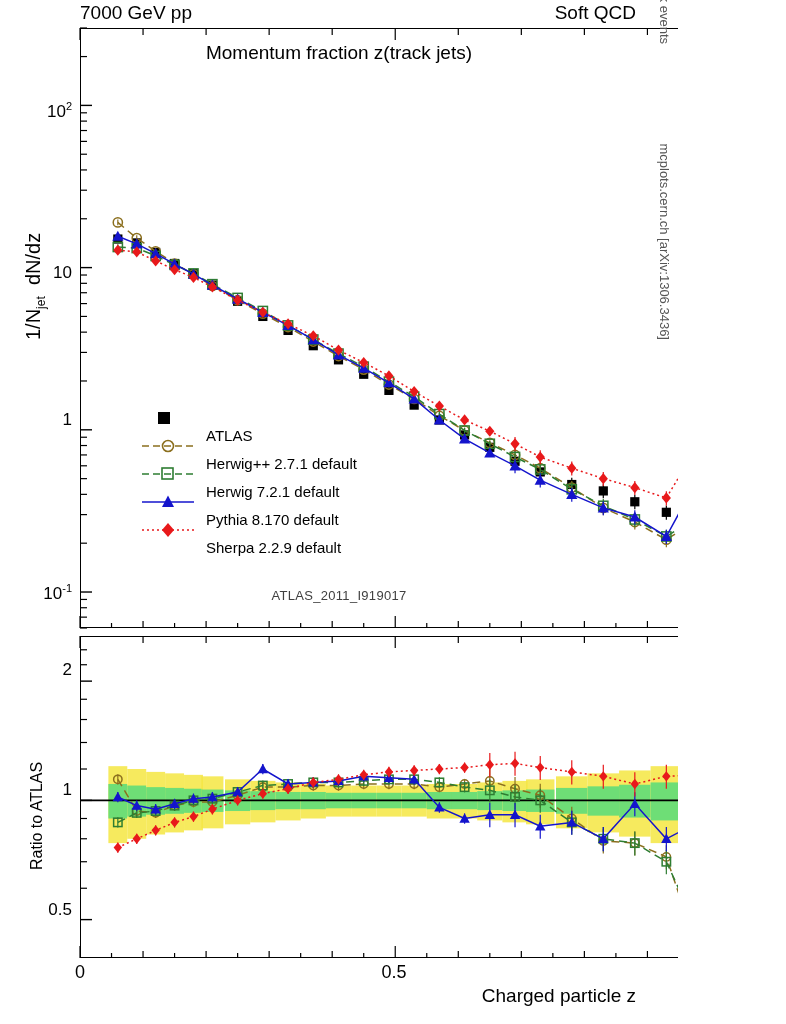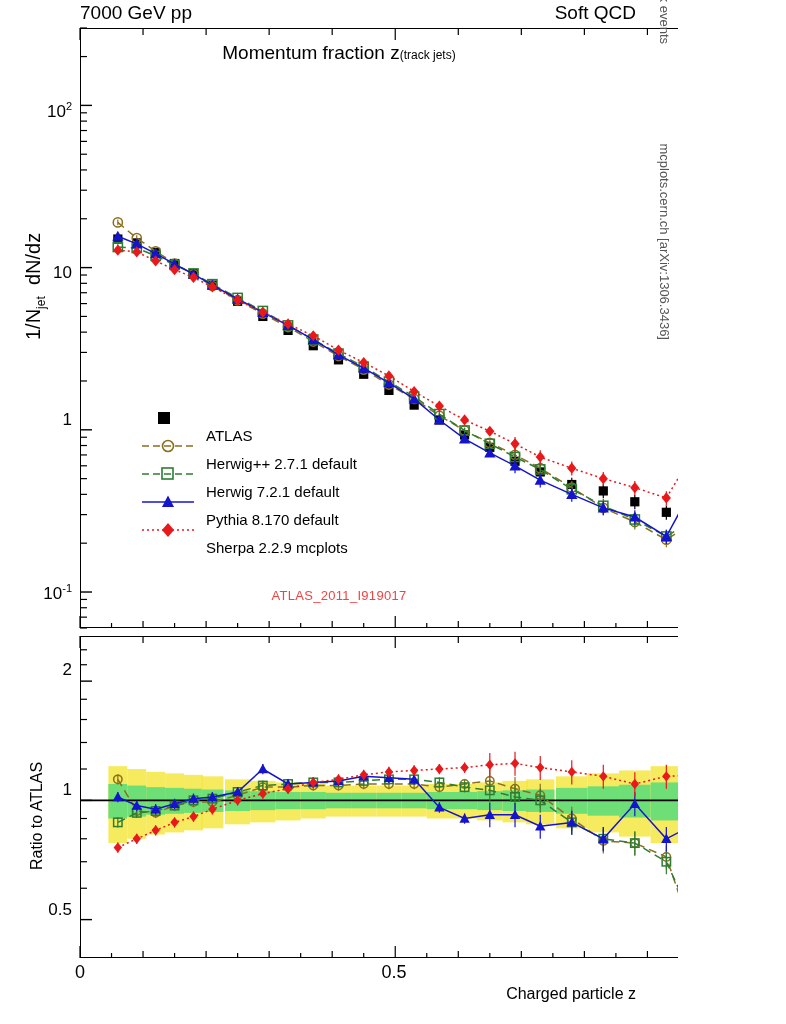--- a/index.html
+++ b/index.html
@@ -8,27 +8,27 @@
 
   .hdr{position:absolute;font-size:19px;}
   #hdr-left{left:80px;top:2px;}
   #hdr-right{right:42px;top:2px;}
 
   
   #main-frame{position:absolute;left:80px;top:28px;width:662px;height:600px;border:1.6px solid #000;box-sizing:border-box;}
   #ratio-frame{position:absolute;left:80px;top:636px;width:662px;height:322px;border:1.6px solid #000;box-sizing:border-box;}
 
   .plot-title{position:absolute;left:0;right:0;top:42px;text-align:center;font-size:19px;}
-  .plot-title .small{font-size:12px;}
-  #xlabel{position:absolute;right:42px;top:985px;font-size:16px;}
+  .plot-title .small{font-size:19px;}
+  #xlabel{position:absolute;right:42px;top:985px;font-size:19px;}
 
   .ytick-label{position:absolute;text-align:right;font-size:17px;right:0;}
   .xtick-label{position:absolute;font-size:18px;text-align:center;}
 
-  .watermark{position:absolute;left:0;right:0;text-align:center;top:588px;font-size:13px;color:#ef4444;letter-spacing:.3px;}
+  .watermark{position:absolute;left:0;right:0;text-align:center;top:588px;font-size:13px;color:#404040;letter-spacing:.3px;}
 
   
   #legend{position:absolute;left:140px;top:404px;font-size:15px;}
   #legend .row{display:flex;align-items:center;height:28px;}
   #legend .mk{width:56px;height:18px;position:relative;margin-right:10px;}
   #legend .lbl{white-space:nowrap;margin-top:34px;}
 
   svg{position:absolute;left:0;top:0;overflow:visible;}
 </style>
 </head>
@@ -117,21 +117,21 @@
       </div>
       <div class="lbl">Pythia 8.170 default</div>
     </div>
     <div class="row">
       <div class="mk">
         <svg width="56" height="18">
             <line x1="2" y1="9" x2="54" y2="9" stroke="#E8191B" stroke-width="1.6" stroke-dasharray="2,3"></line>
             <polygon points="28,2 34,9 28,16 22,9" fill="#E8191B"></polygon>
           </svg>
       </div>
-      <div class="lbl">Sherpa 2.2.9 mcplots</div>
+      <div class="lbl">Sherpa 2.2.9 default</div>
     </div>
   </div>
 
   <svg id="gfx" width="786" height="1024">
       <line x1="80" y1="592.0145095489339" x2="92" y2="592.0145095489339" stroke="#000" stroke-width="1.4"></line>
       <line x1="742" y1="592.0145095489339" x2="730" y2="592.0145095489339" stroke="#000" stroke-width="1.4"></line>
       <line x1="80" y1="429.8071925669995" x2="92" y2="429.8071925669995" stroke="#000" stroke-width="1.4"></line>
       <line x1="742" y1="429.8071925669995" x2="730" y2="429.8071925669995" stroke="#000" stroke-width="1.4"></line>
       <line x1="80" y1="267.59987558506504" x2="92" y2="267.59987558506504" stroke="#000" stroke-width="1.4"></line>
       <line x1="742" y1="267.59987558506504" x2="730" y2="267.59987558506504" stroke="#000" stroke-width="1.4"></line>

